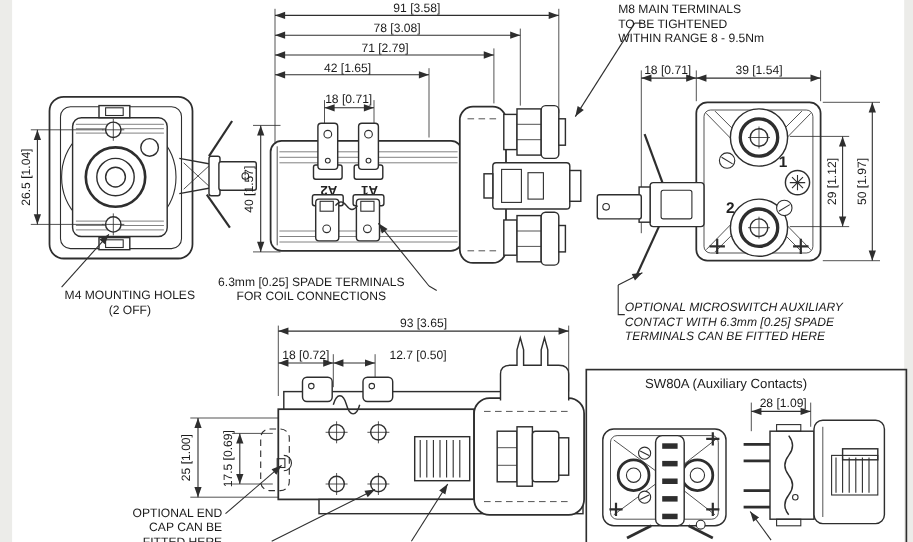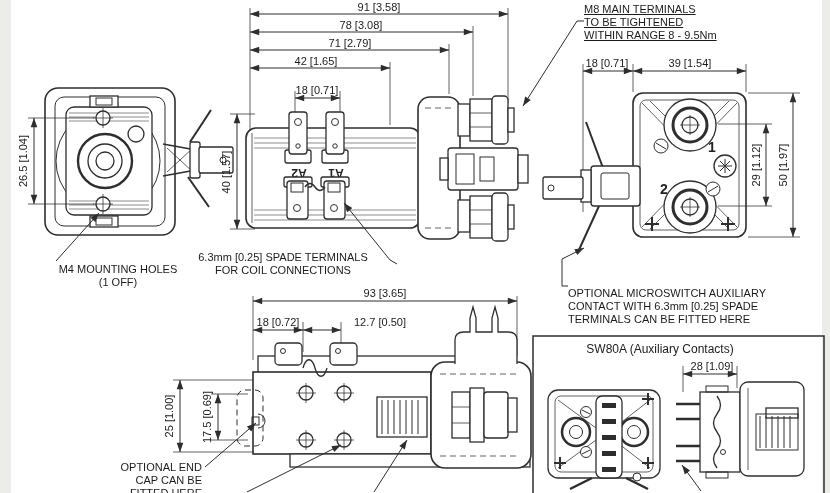--- a/index.html
+++ b/index.html
@@ -443,31 +443,31 @@
         <line class="ln w07" x1="748" y1="388" x2="748" y2="470"></line>
         <rect class="ln w13" x="766" y="408" width="32" height="10"></rect>
         <rect class="ln w1" x="756" y="414" width="42" height="36"></rect>
         <path class="ln w1" d="M760,416 v32 M766,416 v32 M772,416 v32 M778,416 v32 M784,416 v32 M790,416 v32"></path>
       </g>
       <line class="ln w1" x1="701" y1="491" x2="682" y2="465" marker-end="url(#ar)"></line>
     </g>
   </g>
 </svg>
 
-<div class="note" style="left:584px;top:3px;text-decoration:underline;">M8 MAIN TERMINALS
+<div class="note" style="left:562px;top:3px;">M8 MAIN TERMINALS
 TO BE TIGHTENED
 WITHIN RANGE 8 - 9.5Nm</div>
 
-<div class="note" style="left:568px;top:287px;">OPTIONAL MICROSWITCH AUXILIARY
+<div class="note" style="left:568px;top:274px;font-style:italic;">OPTIONAL MICROSWITCH AUXILIARY
 CONTACT WITH 6.3mm [0.25] SPADE
 TERMINALS CAN BE FITTED HERE</div>
 
 <div class="note" style="left:180px;top:241px;width:206px;text-align:center;margin-top:10px;">6.3mm [0.25] SPADE  TERMINALS
 FOR COIL CONNECTIONS</div>
 
 <div class="note" style="left:52px;top:263px;width:132px;text-align:center;">M4 MOUNTING HOLES
-(1 OFF)</div>
+(2 OFF)</div>
 
 <div class="note" style="left:84px;top:461px;width:118px;text-align:right;">OPTIONAL END
 CAP CAN BE
 FITTED HERE</div>
 
 </div>
 
 </body></html>

